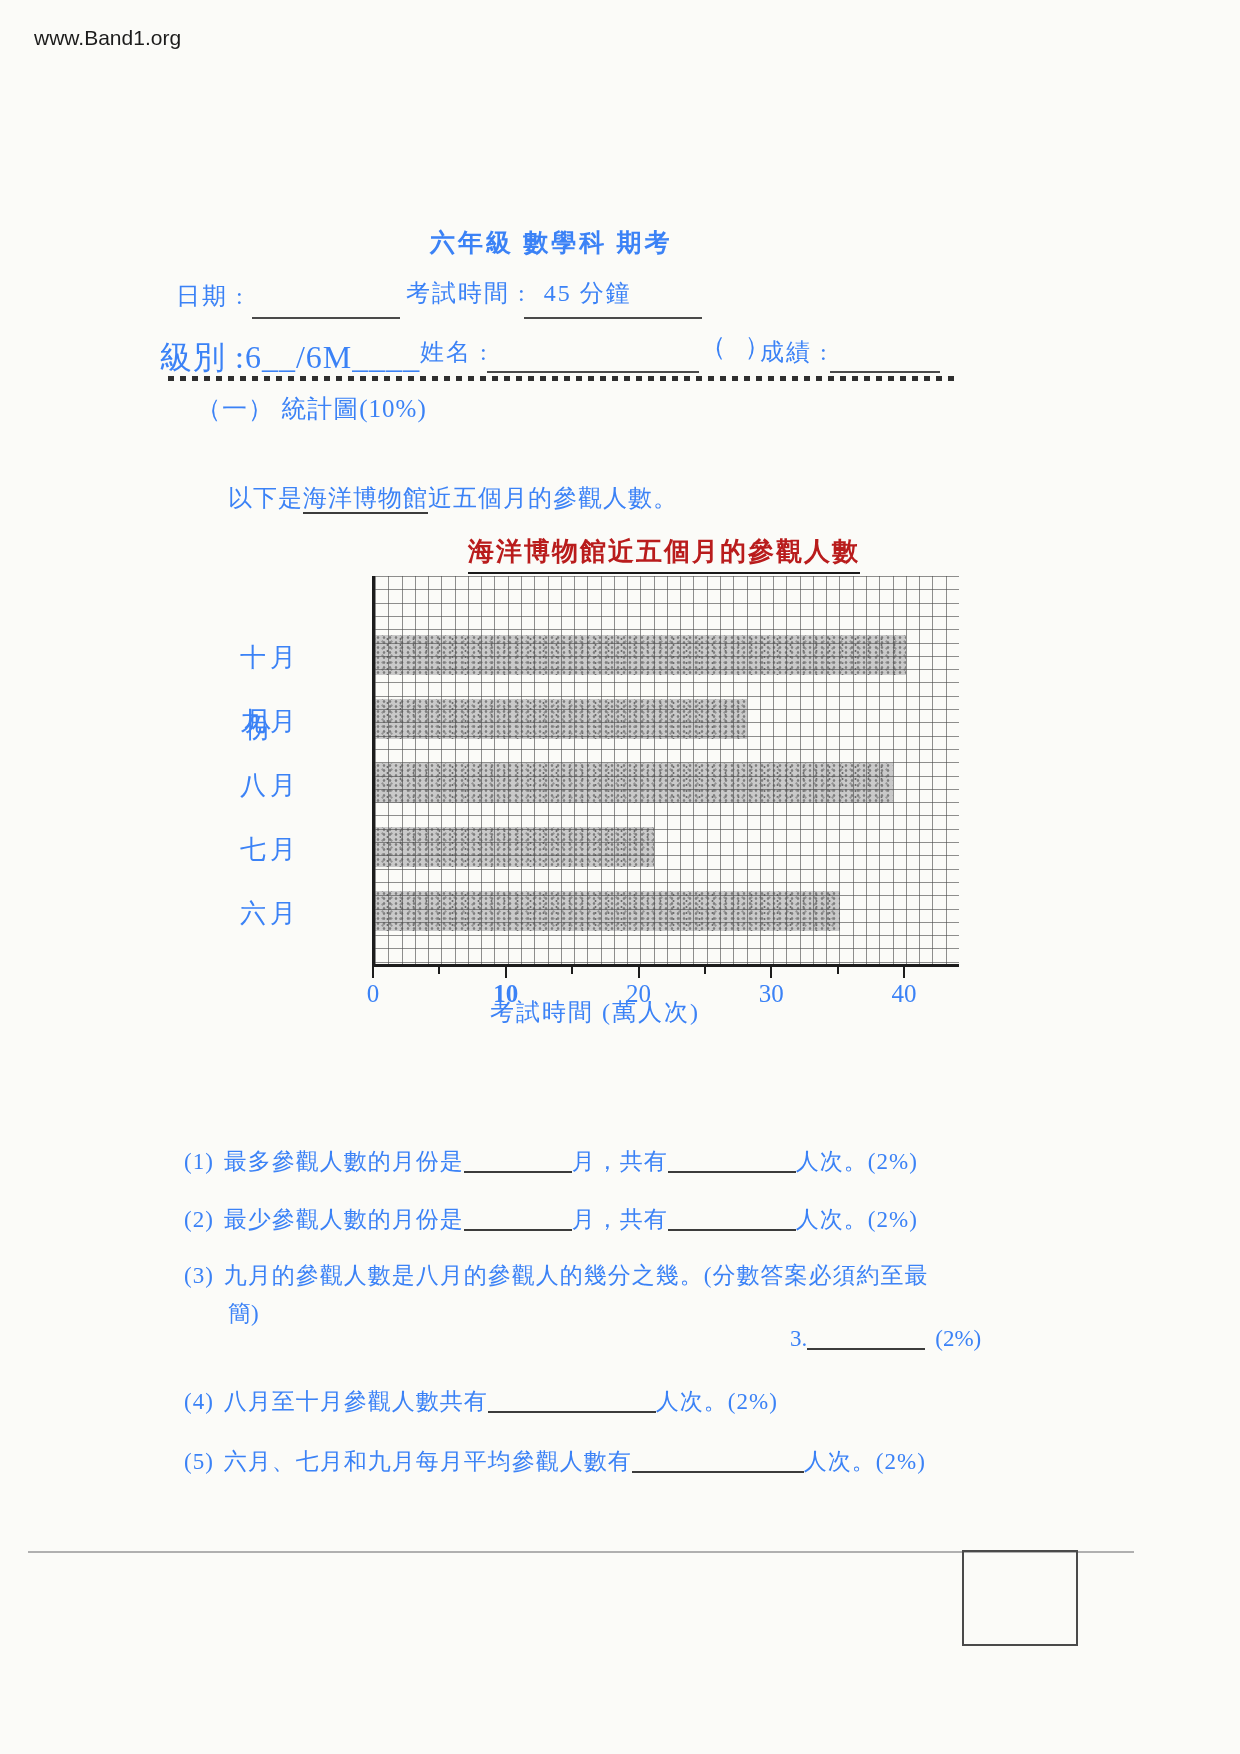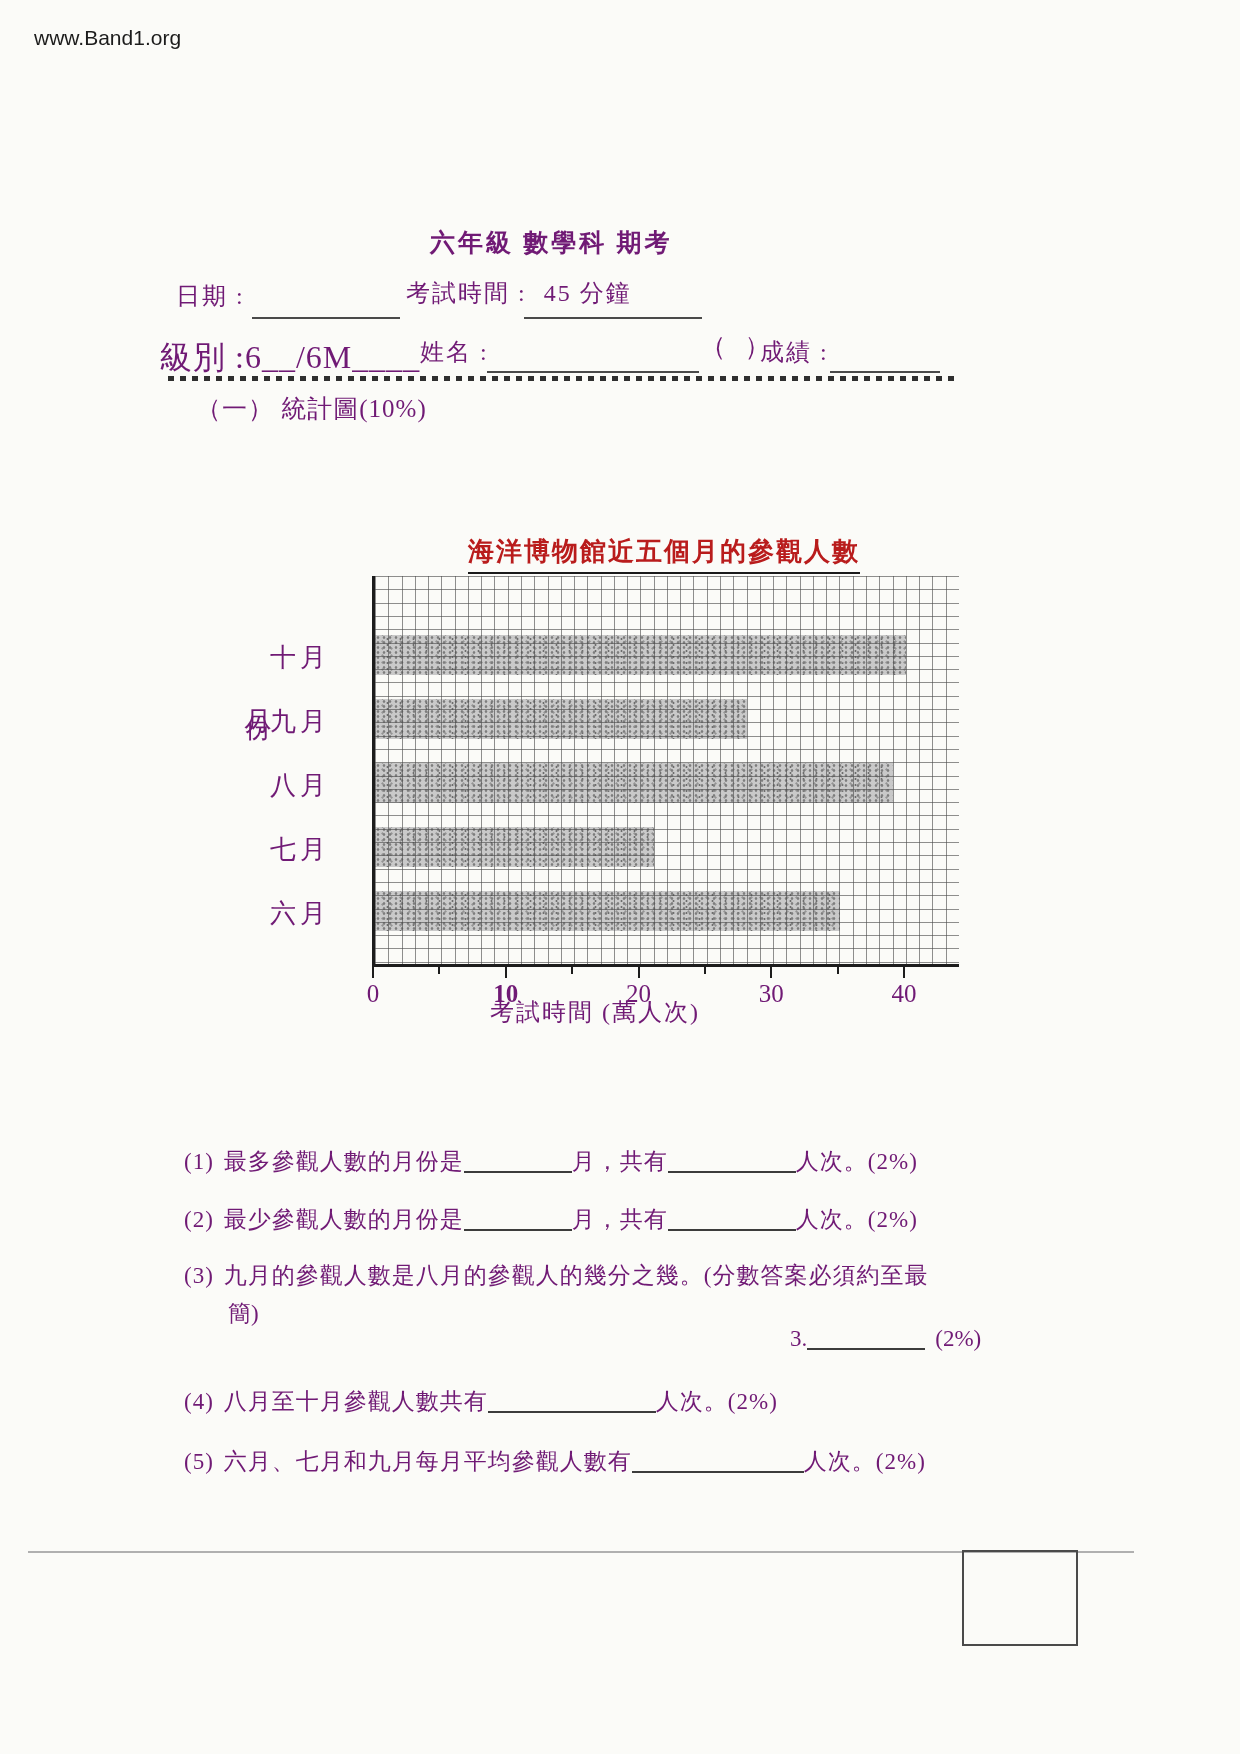--- a/index.html
+++ b/index.html
@@ -1,41 +1,41 @@
 <!DOCTYPE html>
 <html><head>
 <meta charset="utf-8">
 <style>
   html,body{margin:0;padding:0;}
   body{background:#e8e8e8;}
   #page{position:relative;width:1240px;height:1754px;background:#fbfbf8;overflow:hidden;
         font-family:"Liberation Serif","DejaVu Serif",serif;color:#2b2b2b;}
   .abs{position:absolute;}
-  .txt{white-space:nowrap;color:#701a75;}
+  .txt{white-space:nowrap;color:#3b82f6;}
   .sans{font-family:Liberation Sans, sans-serif;}
   .blank{display:inline-block;border-bottom:2px solid #3c3c3c;height:22px;vertical-align:-4px;}
   .uline{position:absolute;height:2px;background:#4a4a4a;}
   
   #dotted-sep{height:5px;background:repeating-linear-gradient(90deg,#2f2f2f 0 6px,transparent 6px 12px);}
   
   #plot{border-left:3px solid #1c1c1c;border-bottom:3px solid #1c1c1c;background:#fbfbf8;}
   #gridlayer{position:absolute;inset:0;z-index:2;
     background-image:
       repeating-linear-gradient(to right,rgba(75,75,75,.62) 0 1px,transparent 1px 13.27px),
       repeating-linear-gradient(to bottom,rgba(75,75,75,.62) 0 1px,transparent 1px 13.3px);}
   .bar{position:absolute;z-index:1;background-color:#c9c9c9;
     background-image:
       radial-gradient(circle,#7d7d7d 0 .9px,transparent 1.7px),
       radial-gradient(circle,#949494 0 .8px,transparent 1.5px),
       radial-gradient(circle,#6d6d6d 0 .7px,transparent 1.3px);
     background-size:6px 5px,9px 7px,13px 6px;
     background-position:0 0,3px 3px,6px 1px;}
   .tickmark{position:absolute;width:2px;background:#1c1c1c;}
   .ticklabel{position:absolute;width:40px;text-align:center;font-size:25px;}
-  .monthlabel{position:absolute;width:120px;text-align:center;font-size:26px;letter-spacing:4px;}
+  .monthlabel{position:absolute;width:120px;text-align:left;font-size:26px;letter-spacing:4px;}
   #ylab{writing-mode:vertical-rl;font-size:27px;letter-spacing:6px;}
   #chart-title{font-size:26px;font-weight:700;letter-spacing:2px;color:#b91c1c;
                border-bottom:2.5px solid #1a1a1a;padding-bottom:3px;}
   .q{font-size:23px;}
   .qnum{margin-right:10px;}
   #corner-box{border:2px solid #4a4a4a;background:transparent;}
 </style>
 </head>
 <body>
 
@@ -58,20 +58,23 @@
   <div class="abs txt" style="left:420px;top:336px;font-size:24px;letter-spacing:2px;">姓名 :</div>
   <div class="uline" style="left:487px;top:371px;width:212px;"></div>
   <div class="abs txt" style="left:700px;top:329px;font-size:26px;letter-spacing:6px;">（ ）</div>
   <div class="abs txt" style="left:760px;top:336px;font-size:24px;letter-spacing:2px;">成績 :</div>
   <div class="uline" style="left:830px;top:371px;width:110px;"></div>
 
   <div id="dotted-sep" class="abs" style="left:168px;top:376px;width:788px;"></div>
 
   <div class="abs txt" style="left:196px;top:392px;font-size:25px;letter-spacing:1px;">（一） 統計圖(10%)</div>
 
+  <div class="abs txt" style="left:228px;top:482px;font-size:24px;letter-spacing:1px;">
+    <span>以下是</span><span style="border-bottom:2px solid #3c3c3c;padding-bottom:1px;">海洋博物館</span><span>近五個月的參觀人數。</span>
+  </div>
 
   <div class="abs" id="chart-title" style="left:468px;top:534px;">海洋博物館近五個月的參觀人數</div>
 
   <div class="abs" id="plot" style="left:372px;top:576px;width:584px;height:388px;">
     <div class="abs" id="bars" style="inset:0;">
         <div class="bar" style="left: 0px; top: 59px; width: 530.9px; height: 40px;"></div>
         <div class="bar" style="left: 0px; top: 123px; width: 371.6px; height: 40px;"></div>
         <div class="bar" style="left: 0px; top: 187px; width: 517.6px; height: 40px;"></div>
         <div class="bar" style="left: 0px; top: 251px; width: 278.7px; height: 40px;"></div>
         <div class="bar" style="left: 0px; top: 315px; width: 464.5px; height: 40px;"></div>

